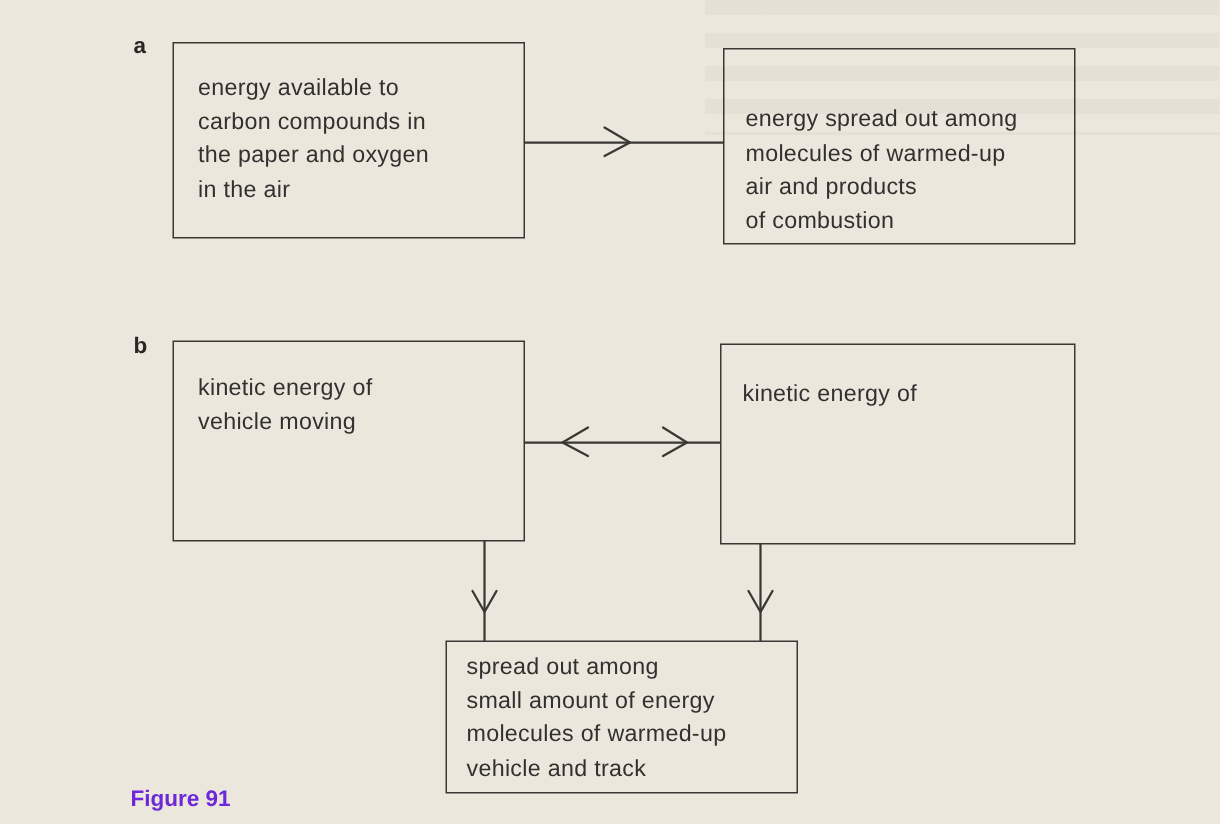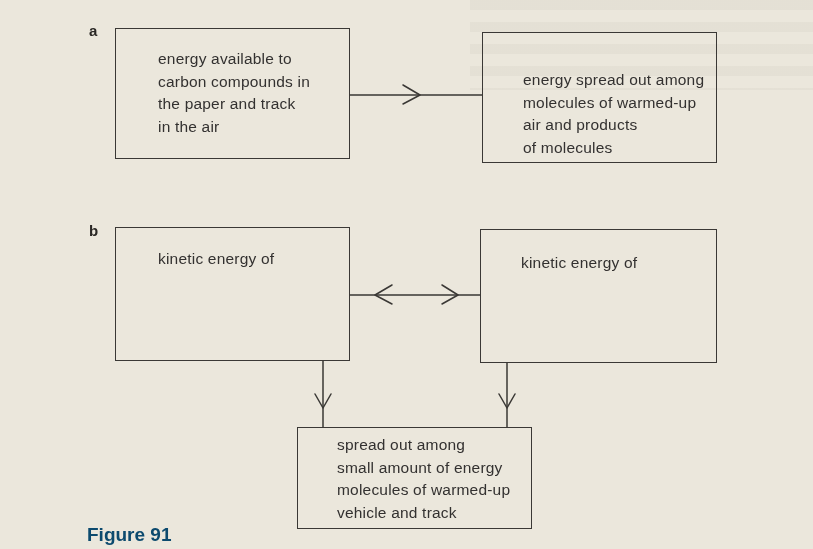--- a/index.html
+++ b/index.html
@@ -20,55 +20,56 @@
   }
   .box {
     position: absolute; box-sizing: border-box;
     border: 1.6px solid #3a3835;
     background: transparent;
   }
   .box-text {
     position: absolute; font-size: 15.5px; line-height: 22.5px; color: #333130;
     letter-spacing: 0.2px;
   }
-  .box-text span { display: block; white-space: nowrap; margin-left: 26px; }
+  .box-text span { display: block; white-space: nowrap; }
   svg.arrows { position: absolute; left: 0; top: 0; }
   .figure-label {
     position: absolute; left: 87px; top: 524px;
-    font-weight: bold; font-size: 19px; color: #0c4a6e;
+    font-weight: bold; font-size: 15px; color: #6d28d9;
   }
 </style>
 </head>
 <body>
 
 <div class="bleed"></div>
 
 <div class="panel-label" style="left:89px; top:22px;">a</div>
 
 <div class="box" style="left:115px; top:28px; width:235px; height:131px;"></div>
 <div class="box-text" style="left:132px; top:48px;">
   <span>energy available to</span>
   <span>carbon compounds in</span>
-  <span>the paper and track</span>
+  <span>the paper and oxygen</span>
   <span>in the air</span>
 </div>
 
 <div class="box" style="left:482px; top:32px; width:235px; height:131px;"></div>
 <div class="box-text" style="left:497px; top:69px;">
   <span>energy spread out among</span>
   <span>molecules of warmed-up</span>
   <span>air and products</span>
-  <span>of molecules</span>
+  <span>of combustion</span>
 </div>
 
 <div class="panel-label" style="left:89px; top:222px;">b</div>
 
 <div class="box" style="left:115px; top:227px; width:235px; height:134px;"></div>
 <div class="box-text" style="left:132px; top:248px;">
   <span>kinetic energy of</span>
+  <span>vehicle moving</span>
 </div>
 
 <div class="box" style="left:480px; top:229px; width:237px; height:134px;"></div>
 <div class="box-text" style="left:495px; top:252px;">
   <span>kinetic energy of</span>
 </div>
 
 <div class="box" style="left:297px; top:427px; width:235px; height:102px;"></div>
 <div class="box-text" style="left:311px; top:434px;">
   <span>spread out among</span>

